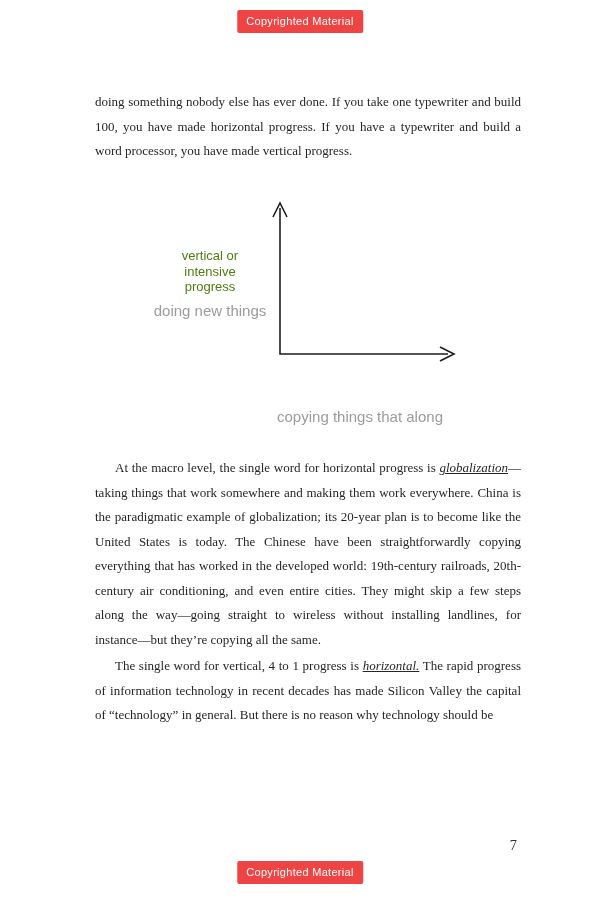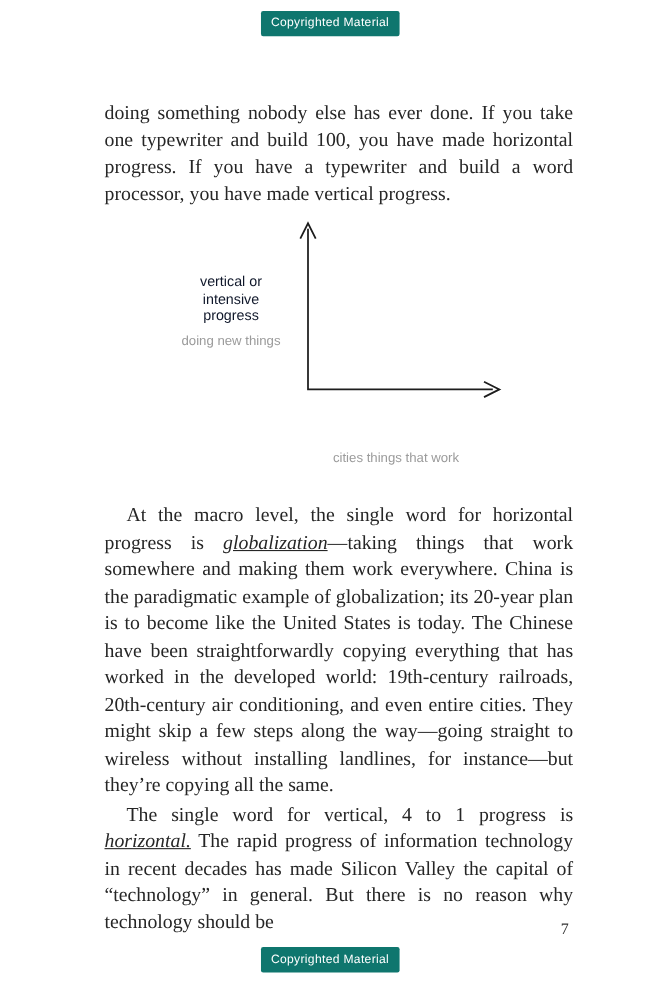--- a/index.html
+++ b/index.html
@@ -13,21 +13,21 @@
     width: 600px;
     height: 900px;
     background: #ffffff;
     overflow: hidden;
     font-family: "Liberation Serif", serif;
   }
   .banner {
     position: absolute;
     left: 50%;
     transform: translateX(-50%);
-    background: #0f766e;
+    background: #ef4444;
     color: #ffffff;
     font-family: "Liberation Sans", sans-serif;
     font-size: 11px;
     line-height: 11px;
     padding: 6px 9px;
     border-radius: 2px;
     letter-spacing: 0.3px;
     white-space: nowrap;
   }
   .banner-top { top: 10px; }
@@ -44,47 +44,47 @@
   .body-block {
     position: absolute;
     left: 95px;
     width: 426px;
   }
   .block-1 { top: 90px; }
   .block-2 { top: 456px; }
   .para {
     margin: 0;
     font-family: "Liberation Serif", serif;
-    font-size: 18px;
+    font-size: 13px;
     line-height: 24.5px;
     color: #262626;
     text-align: justify;
   }
   .para.indent { text-indent: 20px; }
   .para + .para { margin-top: 2px; }
   .para em { font-style: italic; text-decoration: underline; }
   .axes-svg {
     position: absolute;
     left: 268px;
     top: 196px;
   }
   .dlabel {
     position: absolute;
     font-family: "Liberation Sans", sans-serif;
     text-align: center;
     white-space: pre-line;
   }
   .dlabel.main {
-    color: #0f172a;
+    color: #4d7c0f;
     font-size: 13px;
     line-height: 15.5px;
   }
   .dlabel.sub {
     color: #9b9b9b;
-    font-size: 12px;
+    font-size: 15px;
     line-height: 15px;
   }
   .vert-label  { left: 140px; top: 248px; width: 140px; }
   .vert-sub    { left: 135px; top: 303px; width: 150px; }
   .horiz-label { left: 290px; top: 369px; width: 142px; }
   .horiz-sub   { left: 275px; top: 409px; width: 170px; }
   .page-number {
     position: absolute;
     top: 837px;
     right: 83px;
@@ -111,21 +111,21 @@
     <polyline points="172,151 186,158 172,165" fill="none" stroke="#1d1d1d" stroke-width="1.6"></polyline>
   </svg>
 
   <div class="dlabel main vert-label">vertical or
 intensive
 progress</div>
 
   <div class="dlabel sub vert-sub">doing new things</div>
 
 
-  <div class="dlabel sub horiz-sub">cities things that work</div>
+  <div class="dlabel sub horiz-sub">copying things that along</div>
 
   <div class="body-block block-2">
     <p class="para indent">
       <span>At the macro level, the single word for horizontal progress is </span><em>globalization</em><span>—taking things that work somewhere and making them work everywhere. China is the paradigmatic example of globalization; its 20-year plan is to become like the United States is today. The Chinese have been straightforwardly copying everything that has worked in the developed world: 19th-century railroads, 20th-century air conditioning, and even entire cities. They might skip a few steps along the way—going straight to wireless without installing landlines, for instance—but they’re copying all the same.</span>
     </p>
     <p class="para indent">
       <span>The single word for vertical, 4 to 1 progress is </span><em>horizontal.</em><span> The rapid progress of information technology in recent decades has made Silicon Valley the capital of “technology” in general. But there is no reason why technology should be</span>
     </p>
   </div>
 

